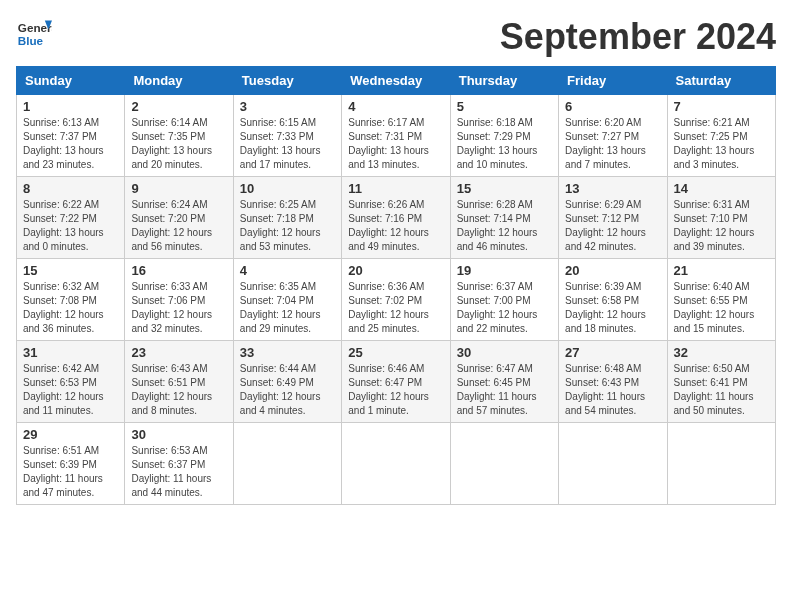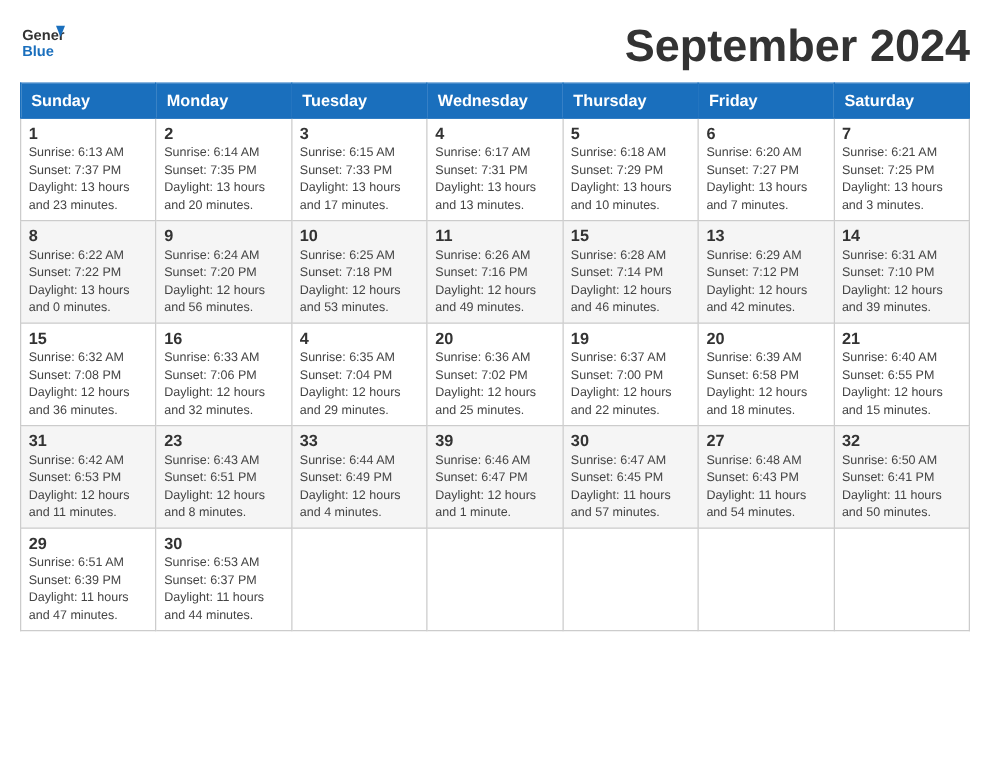--- a/index.html
+++ b/index.html
@@ -301,21 +301,21 @@
       </td>
         <td>
         <span class="day-number">33</span>
         <div class="day-info">
           Sunrise: 6:44 AM<br>
           Sunset: 6:49 PM<br>
           Daylight: 12 hours and 4 minutes.
         </div>
       </td>
         <td>
-        <span class="day-number">39</span>
+        <span class="day-number">25</span>
         <div class="day-info">
           Sunrise: 6:46 AM<br>
           Sunset: 6:47 PM<br>
           Daylight: 12 hours and 1 minute.
         </div>
       </td>
         <td>
         <span class="day-number">30</span>
         <div class="day-info">
           Sunrise: 6:47 AM<br>

